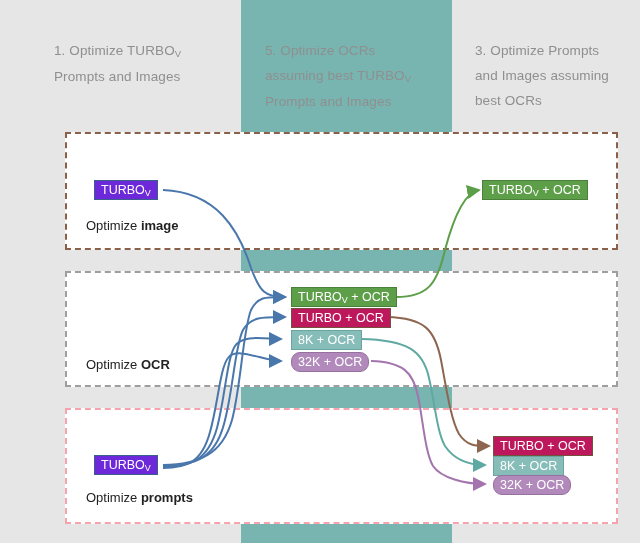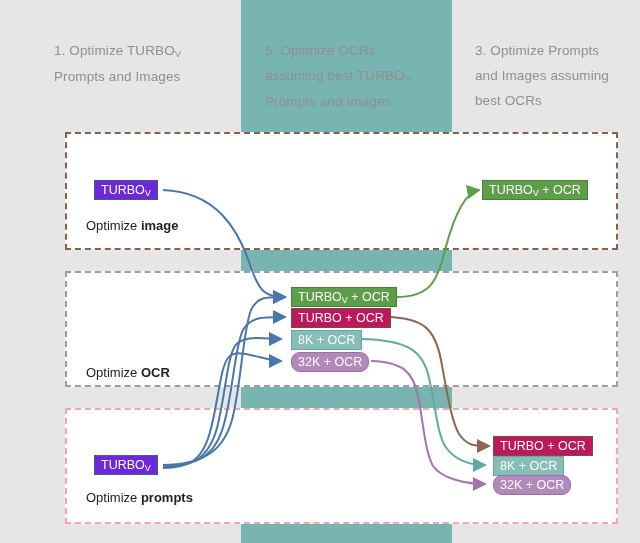--- a/index.html
+++ b/index.html
@@ -63,21 +63,21 @@
 
   .row-label {
     position: absolute;
     left: 19px;
     font-size: 13px;
     color: #222222;
     white-space: nowrap;
   }
   .row-label b { font-weight: bold; }
   #lbl1 { top: 84px; }
-  #lbl2 { top: 92px; text-align: right; }
+  #lbl2 { top: 84px; text-align: right; }
   #lbl3 { top: 80px; }
 
   
   .node {
     position: absolute;
     box-sizing: border-box;
     height: 20px;
     line-height: 18px;
     padding: 0 6px;
     color: #ffffff;

